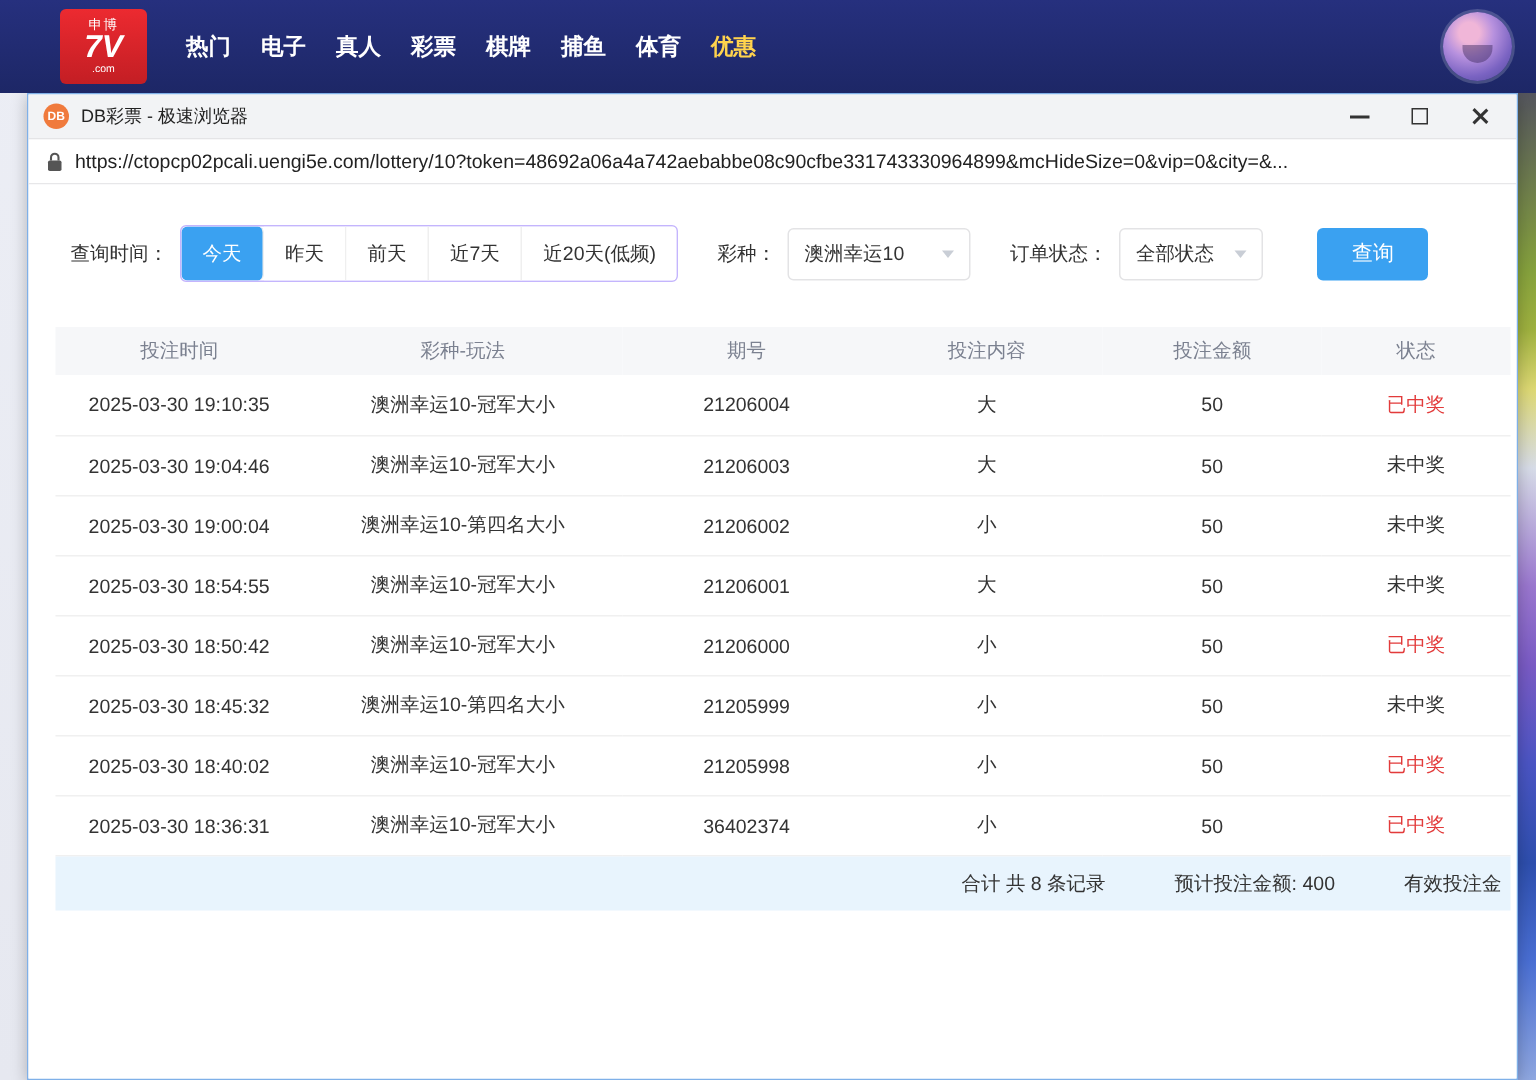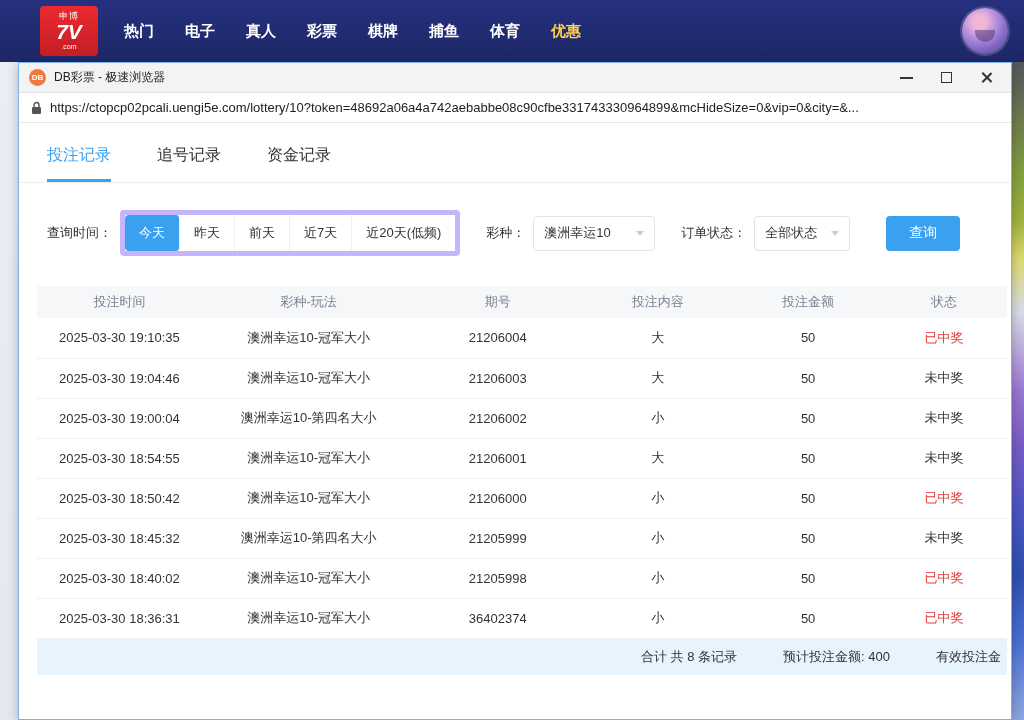--- a/index.html
+++ b/index.html
@@ -18,21 +18,21 @@
   .topbar { position:absolute; left:0; top:0; width:1024px; height:62px;
     background:linear-gradient(180deg,#26307e 0%,#1d2766 100%);
     display:flex; align-items:center; z-index:5; }
   .logo { margin-left:40px; width:58px; height:50px; border-radius:4px;
     background:linear-gradient(180deg,#ec2a30 0%,#c31e24 100%);
     color:#fff; display:flex; flex-direction:column; align-items:center; justify-content:center;
     line-height:1.05; cursor:pointer; }
   .logo-top { font-size:9px; letter-spacing:1px; }
   .logo-main { font-size:21px; font-weight:bold; font-style:italic; }
   .logo-sub { font-size:7px; }
-  .nav { display:flex; margin-left:26px; gap:31px; }
+  .nav { display:flex; margin-left:26px; gap:20px; }
   .nav a { color:#ffffff; font-size:15px; font-weight:bold; text-decoration:none; cursor:pointer; }
   .nav a.gold { color:#ffd34d; }
   .avatar { position:absolute; right:16px; top:8px; width:46px; height:46px; border-radius:50%;
     background:radial-gradient(circle at 38% 30%, #f0b6d8 0 16%, #b791de 38%, #7a63c2 68%, #4f4798 100%);
     box-shadow:0 0 0 2px rgba(255,255,255,.18); cursor:pointer; }
   .avatar::after { content:""; position:absolute; left:13px; top:22px; width:20px; height:12px;
     border-radius:0 0 10px 10px; background:rgba(60,40,90,.45); }
 
   
   .browser { position:absolute; left:18px; top:62px; width:994px; height:658px;
@@ -57,21 +57,21 @@
   .url { font-size:13px; color:#222; margin-left:8px; white-space:nowrap; overflow:hidden; }
 
   
   .page { position:relative; height:596px; background:#fff; overflow:hidden; }
   .tabs { display:flex; gap:46px; padding:22px 28px 0; border-bottom:1px solid #ececec; }
   .tab { font-size:16px; color:#333; padding-bottom:13px; border-bottom:3px solid transparent; cursor:pointer; }
   .tab.active { color:#3aa1f1; border-bottom-color:#3aa1f1; }
 
   .filters { display:flex; align-items:center; margin:27px 20px 0 28px; font-size:13px; color:#333; }
   .flabel { margin-right:8px; white-space:nowrap; }
-  .btn-group { display:flex; border:5px solid #c4b5fd; border-radius:4px; overflow:hidden; background:#fff; }
+  .btn-group { display:flex; border:1px solid #c4b5fd; border-radius:4px; overflow:hidden; background:#fff; }
   .tbtn { padding:9px 14px; font-size:13px; color:#333; background:#fff; border:none;
     border-right:1px solid #efefef; cursor:pointer; white-space:nowrap; }
   .tbtn:last-child { border-right:none; }
   .tbtn.active { background:#3aa1f1; color:#fff; border-radius:4px; }
   .flabel.gap { margin-left:26px; }
   .select { display:flex; align-items:center; justify-content:space-between; min-width:122px;
     height:35px; border:1px solid #e3e3e5; border-radius:4px; padding:12px 10px; cursor:pointer;
     color:#333; background:#fff; }
   .select.small { min-width:96px; }
   .chev { width:0; height:0; border-left:4px solid transparent; border-right:4px solid transparent;
@@ -127,25 +127,20 @@
     <div class="urlbar">
       <svg width="11" height="14" viewBox="0 0 11 14">
         <rect x="1" y="6" width="9" height="7" rx="1.2" fill="#555"></rect>
         <path d="M3 6 V4 a2.5 2.5 0 0 1 5 0 V6" fill="none" stroke="#555" stroke-width="1.4"></path>
       </svg>
       <span class="url">https://ctopcp02pcali.uengi5e.com/lottery/10?token=48692a06a4a742aebabbe08c90cfbe331743330964899&amp;mcHideSize=0&amp;vip=0&amp;city=&amp;...</span>
     </div>
 
     <div class="page">
 
-      <div class="tabs">
-        <div class="tab active">投注记录</div>
-        <div class="tab">追号记录</div>
-        <div class="tab">资金记录</div>
-      </div>
 
       <div class="filters">
         <span class="flabel">查询时间：</span>
         <div class="btn-group">
           <button class="tbtn active">今天</button>
           <button class="tbtn">昨天</button>
           <button class="tbtn">前天</button>
           <button class="tbtn">近7天</button>
           <button class="tbtn">近20天(低频)</button>
         </div>

